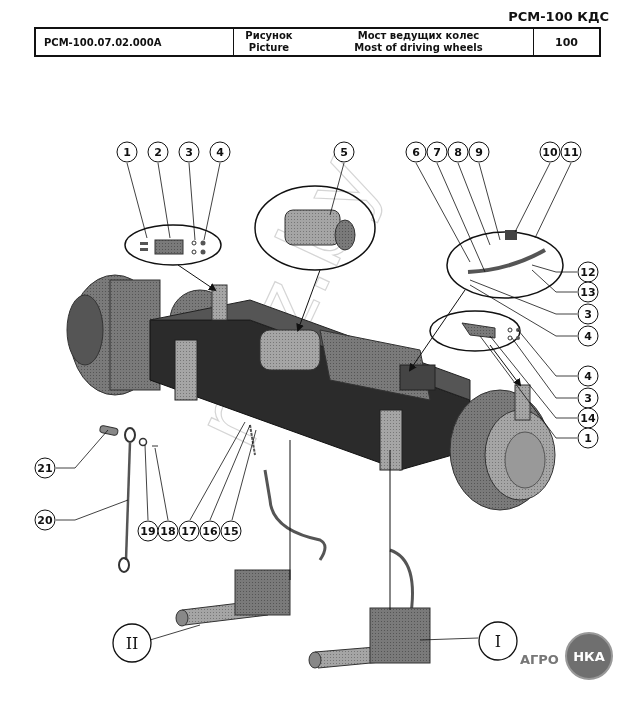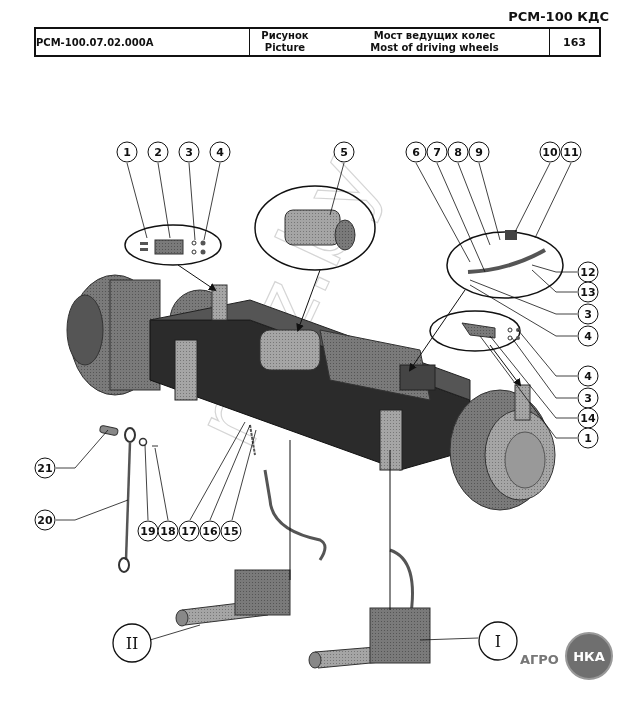--- a/index.html
+++ b/index.html
@@ -1,20 +1,20 @@
 <!DOCTYPE html>
 <html><head>
 <meta charset="utf-8">
 <style>
   html, body { margin:0; padding:0; background:#ffffff; }
   body { width:629px; height:702px; position:relative; overflow:hidden; font-family:"DejaVu Sans", sans-serif; }
   .doc-code-top { position:absolute; right:20px; top:9px; font-size:13px; font-weight:bold; color:#111; }
   .header-table { position:absolute; left:34px; top:27px; width:567px; height:30px; border:2px solid #111; box-sizing:border-box; display:flex; font-size:10px; font-weight:bold; color:#111; }
   .hcell { display:flex; align-items:center; box-sizing:border-box; }
-  .hc1 { width:214px; border-right:1px solid #111; }
+  .hc1 { width:198px; padding-left:8px; border-right:1px solid #111; }
   .hc2 { width:230px; flex-direction:column; justify-content:center; border-right:1px solid #111; line-height:12px; }
   .hc3 { width:70px; flex-direction:column; justify-content:center; line-height:12px; }
   .hc4 { flex:1; justify-content:center; font-size:11px; }
   svg.drawing { position:absolute; left:0; top:0; }
   .callout-text { font-family:"DejaVu Sans", sans-serif; font-weight:bold; font-size:11px; fill:#111; }
   .roman-text { font-family:"DejaVu Serif", serif; font-size:16px; fill:#111; }
   .logo-text { font-family:"DejaVu Sans", sans-serif; font-weight:bold; fill:#777; }
 </style>
 </head>
 <body>
@@ -23,21 +23,21 @@
 <div class="header-table">
   <div class="hcell hc1">РСМ-100.07.02.000А</div>
   <div class="hcell hc3">
     <span>Рисунок</span>
     <span>Picture</span>
   </div>
   <div class="hcell hc2">
     <span>Мост ведущих колес</span>
     <span>Most of driving wheels</span>
   </div>
-  <div class="hcell hc4">163</div>
+  <div class="hcell hc4">100</div>
 </div>
 
 <svg class="drawing" width="629" height="702" viewBox="0 0 629 702">
   <defs>
     <pattern id="dots" width="3" height="3" patternUnits="userSpaceOnUse">
       <rect width="3" height="3" fill="#7a7a7a"></rect>
         <rect width="1" height="1" fill="#555"></rect>
     </pattern>
     <pattern id="dotsLight" width="3" height="3" patternUnits="userSpaceOnUse">
       <rect width="3" height="3" fill="#a5a5a5"></rect>

